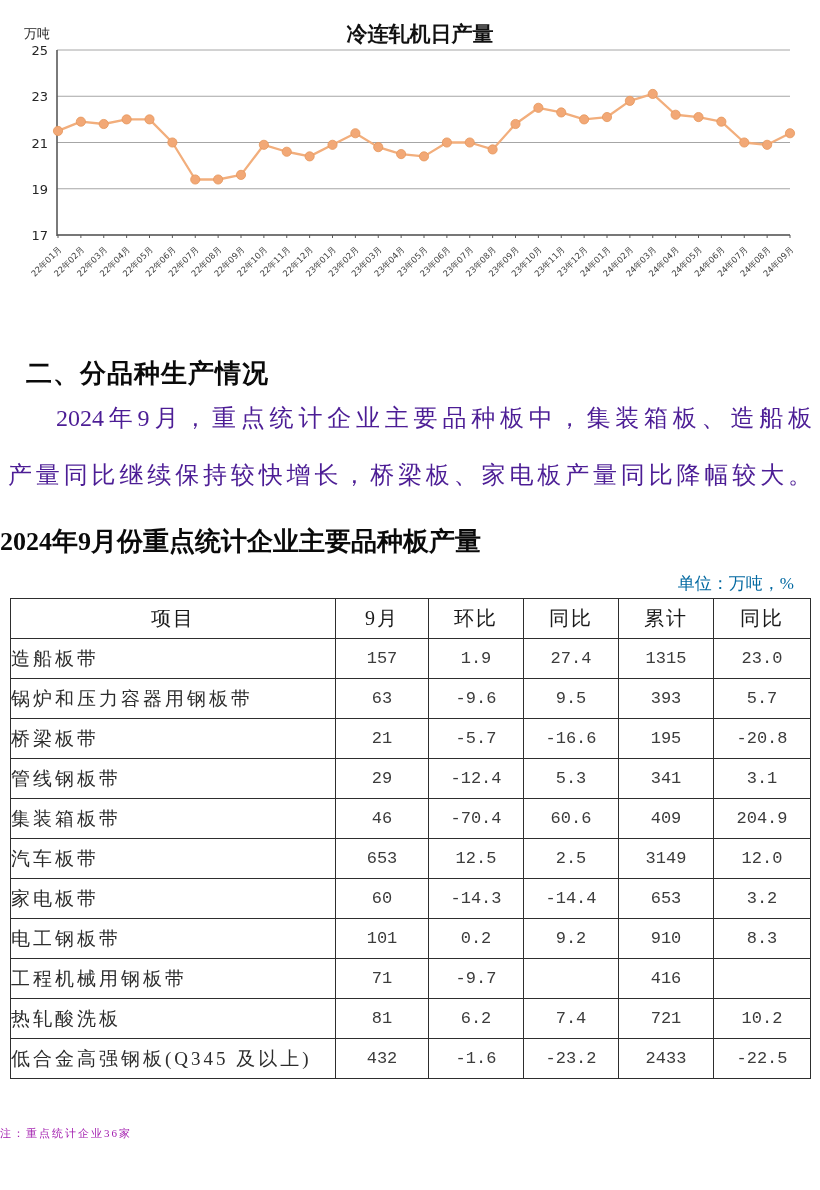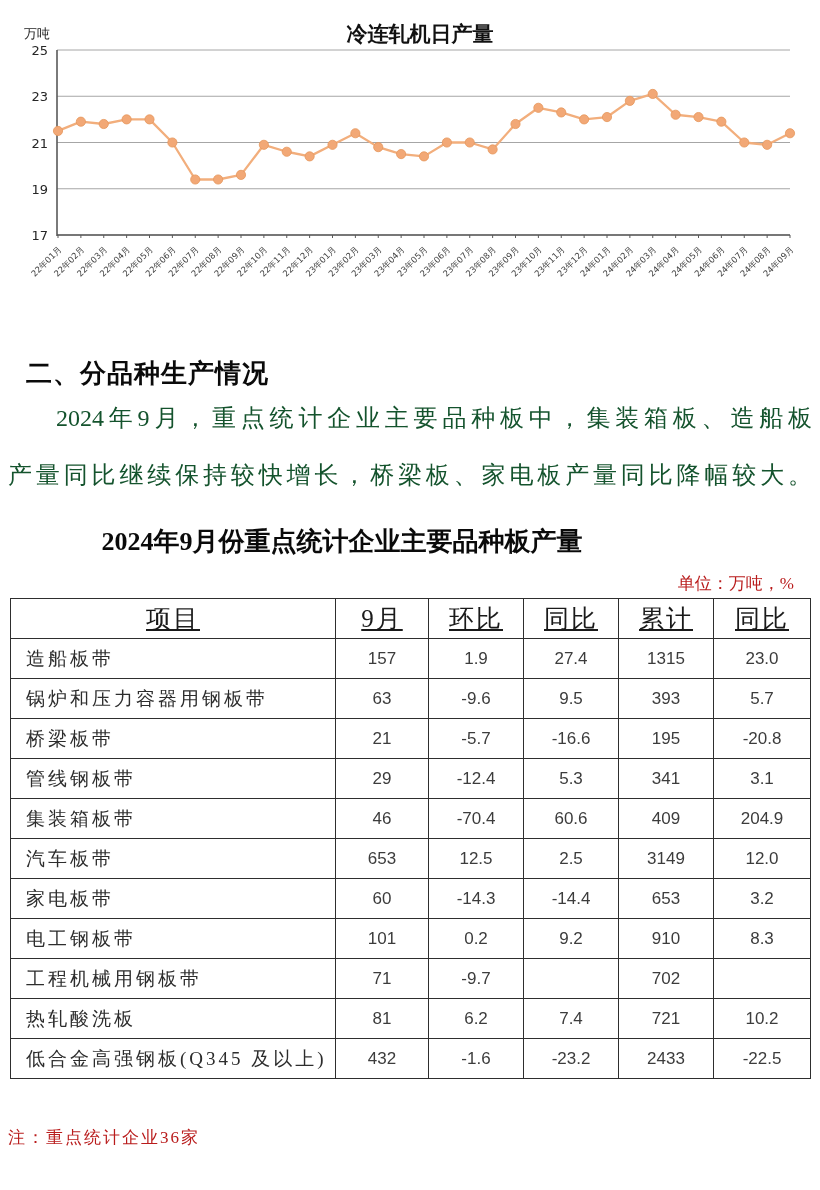--- a/index.html
+++ b/index.html
@@ -7,37 +7,37 @@
         font-family:"Liberation Serif",serif;color:#111;}
   
   .chart{position:absolute;top:0;left:0;margin:0;width:820px;height:300px;}
   .c-title{font-family:"Liberation Serif",serif;font-size:21px;font-weight:bold;fill:#111;}
   .c-unit{font-family:"Liberation Serif",serif;font-size:13px;fill:#222;}
   
   .sec-heading{position:absolute;top:340px;left:10px;right:10px;margin:16px;
                font-size:26px;font-weight:bold;color:#0a0a0a;letter-spacing:1px;}
   
   .para{position:absolute;top:390px;left:8px;right:8px;}
-  .para-line{font-size:24px;line-height:57px;color:#14532d;
+  .para-line{font-size:24px;line-height:57px;color:#4c1d95;
              text-align:justify;text-align-last:justify;}
   .para-line.indent{padding-left:48px;}
   
-  .tbl-title{position:absolute;top:524px;left:0;width:684px;margin:0;text-align:center;
+  .tbl-title{position:absolute;top:524px;left:0;width:684px;margin:0;
              font-size:26px;font-weight:bold;color:#0a0a0a;}
-  .unit-note{position:absolute;top:572px;right:26px;font-size:17px;color:#b91c1c;}
+  .unit-note{position:absolute;top:572px;right:26px;font-size:17px;color:#0369a1;}
   
   .data-table{position:absolute;top:598px;left:10px;width:800px;border-collapse:collapse;
               table-layout:fixed;}
   .data-table th,.data-table td{border:1px solid #2e2e2e;height:39px;padding:0;
               vertical-align:middle;overflow:visible;white-space:nowrap;}
-  .data-table th{font-weight:normal;font-size:25px;color:#1a1a1a;text-align:center;
-              letter-spacing:2px;text-decoration:underline;}
-  td.item{font-size:19px;color:#2d2d2d;text-align:left;padding-left:15px;letter-spacing:3px;margin-left:46px;}
-  td.num{font-family:Liberation Sans, sans-serif;font-size:17px;color:#3c3c3c;text-align:center;}
-  .footnote{position:absolute;top:1126px;left:8px;font-size:17px;color:#b91c1c;letter-spacing:2px;}
+  .data-table th{font-weight:normal;font-size:20px;color:#1a1a1a;text-align:center;
+              letter-spacing:2px;}
+  td.item{font-size:19px;color:#2d2d2d;text-align:left;letter-spacing:3px;margin-left:46px;}
+  td.num{font-family:Liberation Mono, monospace;font-size:17px;color:#3c3c3c;text-align:center;}
+  .footnote{position:absolute;top:1126px;left:0;font-size:11px;color:#a21caf;letter-spacing:2px;}
 </style>
 </head>
 <body>
 
 <div class="page">
 
   <figure class="chart">
     <svg width="820" height="300" viewBox="0 0 820 300">
       <g id="plot">
           <line x1="57" y1="235" x2="790" y2="235" stroke="#A6A6A6" stroke-width="1"></line>
@@ -251,21 +251,21 @@
           <td class="num">0.2</td>
           <td class="num">9.2</td>
           <td class="num">910</td>
           <td class="num">8.3</td>
         </tr>
         <tr>
           <td class="item">工程机械用钢板带</td>
           <td class="num">71</td>
           <td class="num">-9.7</td>
           <td class="num"></td>
-          <td class="num">702</td>
+          <td class="num">416</td>
           <td class="num"></td>
         </tr>
         <tr>
           <td class="item">热轧酸洗板</td>
           <td class="num">81</td>
           <td class="num">6.2</td>
           <td class="num">7.4</td>
           <td class="num">721</td>
           <td class="num">10.2</td>
         </tr>

